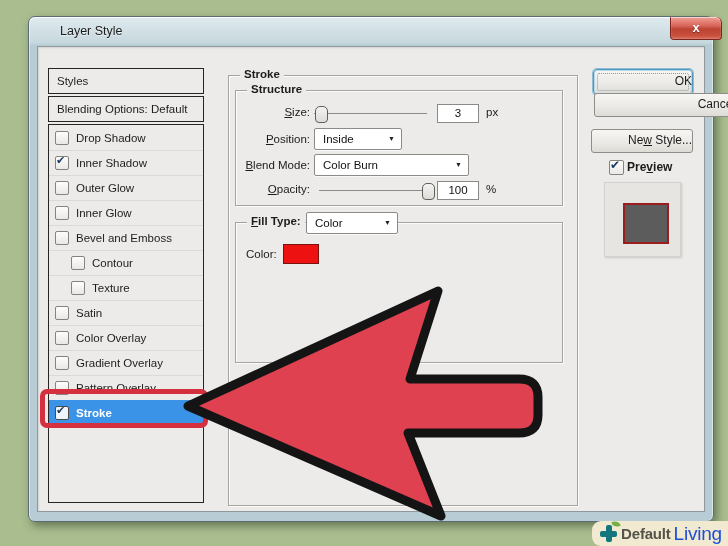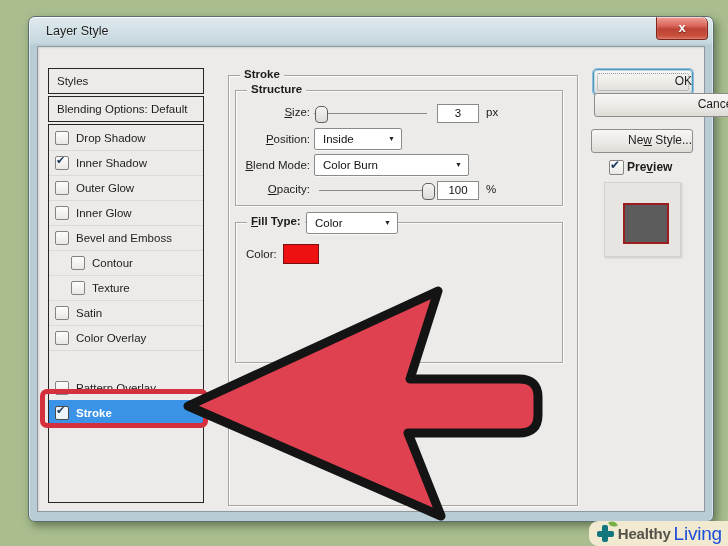--- a/index.html
+++ b/index.html
@@ -10,21 +10,21 @@
     -webkit-font-smoothing:antialiased;
   }
   
   .dialog{
     position:absolute;left:28px;top:16px;width:684px;height:504px;
     border:1px solid #5d6d74;border-radius:7px;
     background:linear-gradient(180deg,#dfeaee 0px,#c6d8de 26px,#b7ccd4 28px,#b7ccd4 100%);
     box-shadow:inset 0 1px 0 rgba(255,255,255,.85),inset 1px 0 0 rgba(255,255,255,.5),
                inset -1px 0 0 rgba(255,255,255,.5),3px 4px 9px rgba(45,62,35,.55);
   }
-  .titlebar{position:absolute;left:0;top:0;width:100%;height:46px;}
+  .titlebar{position:absolute;left:14px;top:0;width:100%;height:46px;}
   .title{position:absolute;left:17px;top:7px;font-size:12.5px;color:#1c1c1c;
     text-shadow:0 1px 0 rgba(255,255,255,.55);}
   .closebtn{
     position:absolute;right:5px;top:0px;width:50px;height:22px;
     border:1px solid #7e241c;border-top:none;border-radius:1px 6px 4px 4px;
     background:linear-gradient(180deg,#efa095 0%,#d9655a 40%,#bc4334 55%,#c8503c 85%,#d8705f 100%);
     box-shadow:inset 0 1px 0 rgba(255,255,255,.5),inset 0 0 2px rgba(255,255,255,.35);
     color:#fff;text-align:center;cursor:pointer;
   }
   .closebtn .x{font-size:13px;font-weight:bold;line-height:21px;
@@ -162,20 +162,24 @@
         <span class="lbl">Texture</span>
         </div>
       <div class="srow" style="top:175px">
         <span class="cb"></span>
         <span class="lbl">Satin</span>
         </div>
       <div class="srow" style="top:200px">
         <span class="cb"></span>
         <span class="lbl">Color Overlay</span>
         </div>
+      <div class="srow" style="top:225px">
+        <span class="cb"></span>
+        <span class="lbl">Gradient Overlay</span>
+        </div>
       <div class="srow" style="top:250px">
         <span class="cb"></span>
         <span class="lbl">Pattern Overlay</span>
         </div>
       <div class="srow sel" style="top:275px">
         <span class="cb on">
             <i class="ck">✔</i>
           </span>
         <span class="lbl">Stroke</span>
         </div>
@@ -246,15 +250,15 @@
 <svg class="arrow-svg" width="728" height="546" viewBox="0 0 728 546">
   <path d="M188 406 L438 291 L410 379 L519 379 Q538 379 538 397 L538 415 Q538 433 519 433 L408 433 L441 516 Z" fill="#e04150" stroke="#141414" stroke-width="9" stroke-linejoin="round"></path>
 </svg>
 
 <div class="wm">
   <span class="plus">
     <span class="pv"></span>
       <span class="ph"></span>
       <span class="leaf"></span>
   </span>
-  <span class="h">Healthy</span>
+  <span class="h">Default</span>
   <span class="l">Living</span>
 </div>
 
 </body></html>

